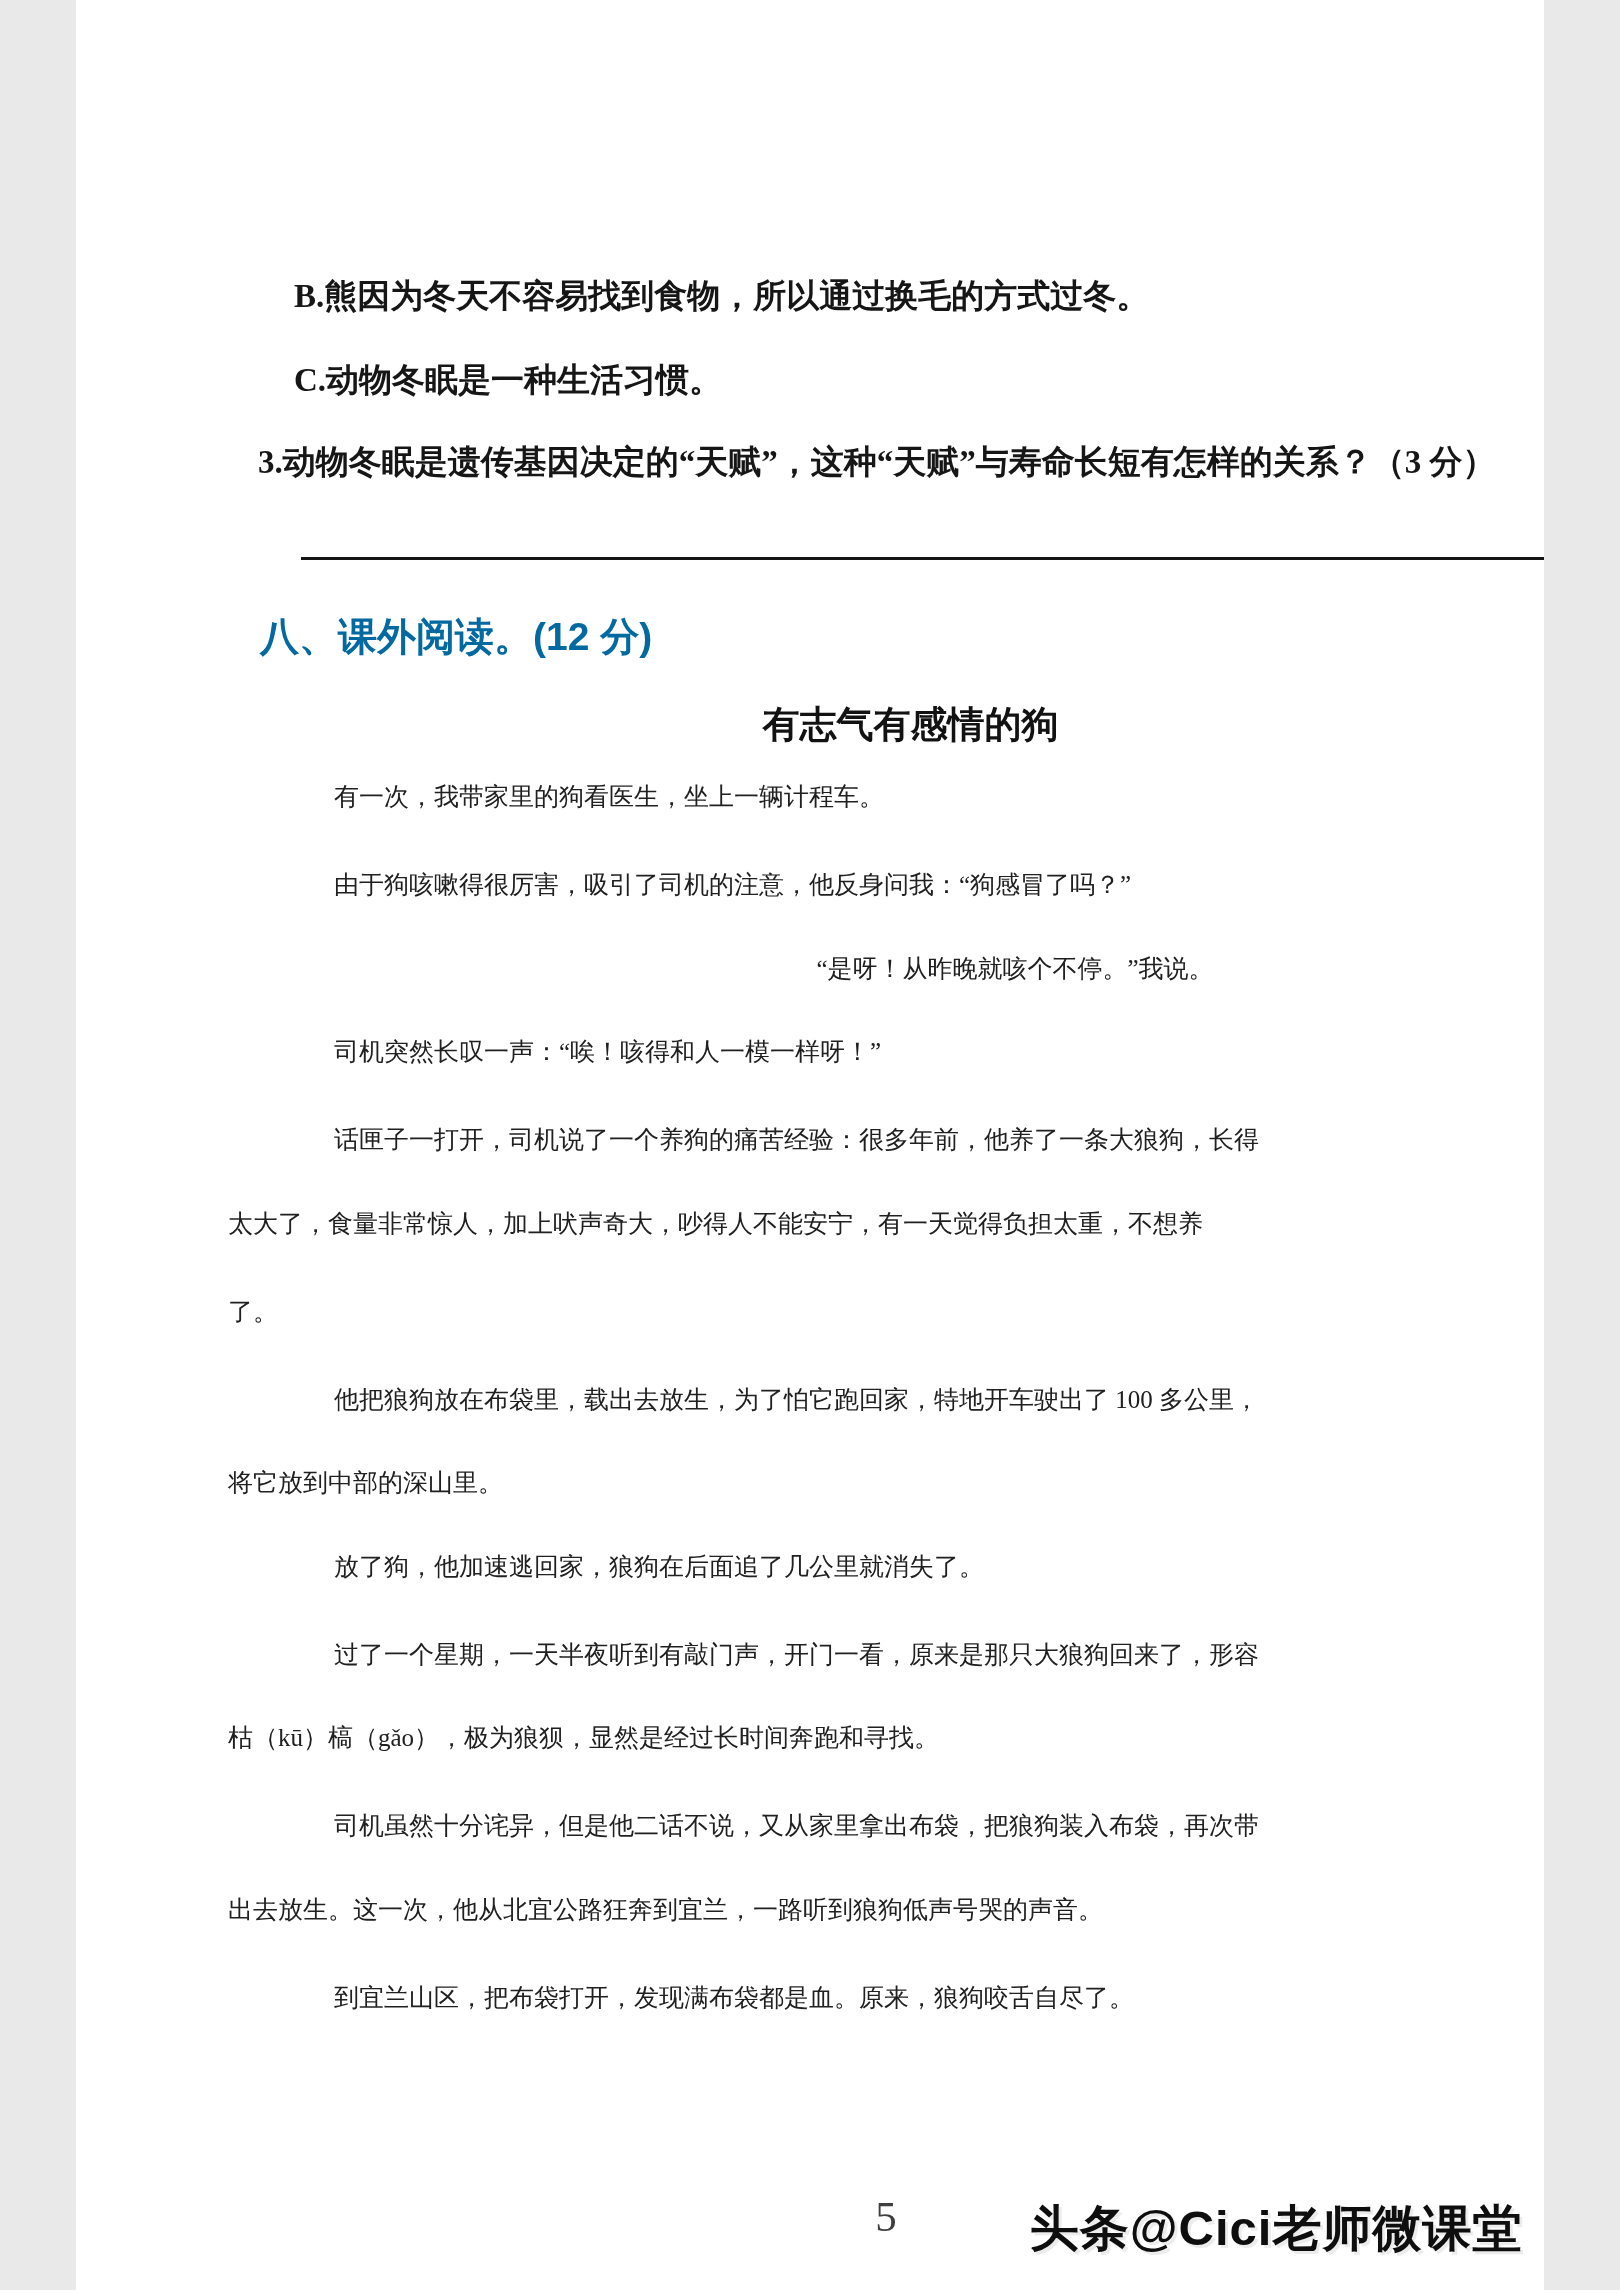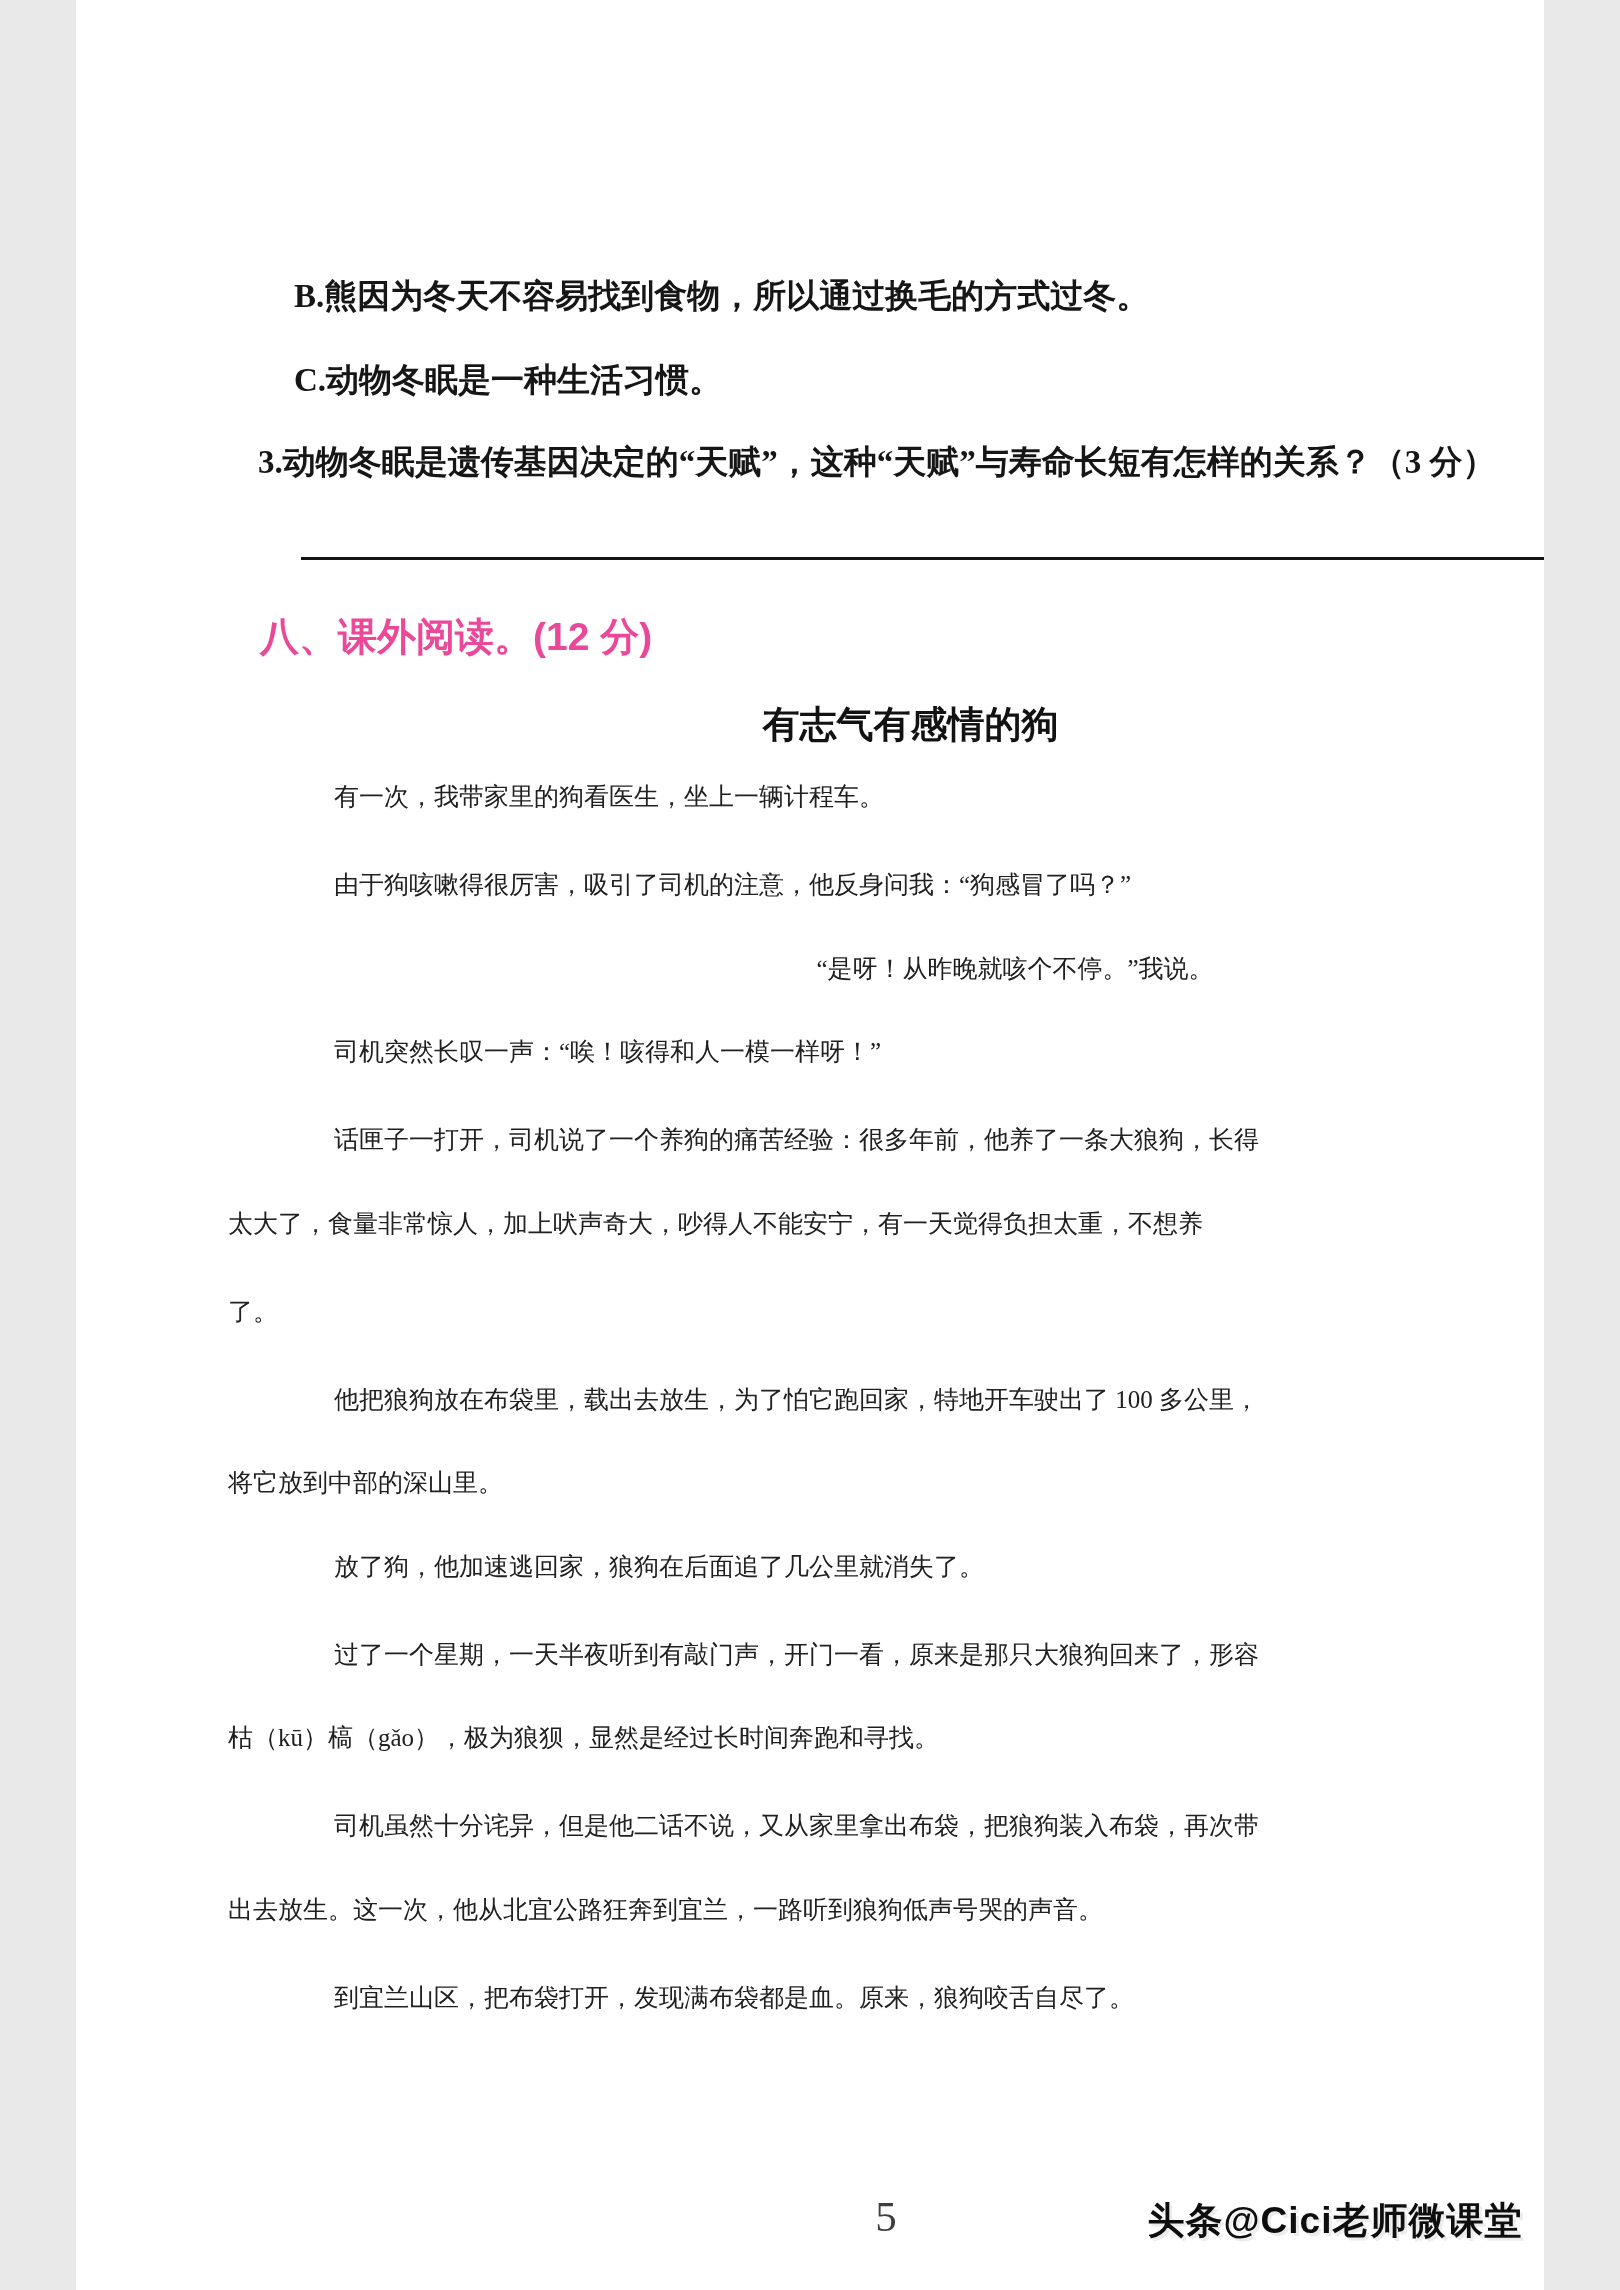--- a/index.html
+++ b/index.html
@@ -33,21 +33,21 @@
     border-top:3.9px solid #141414;
   }
   
   .section-header{
     position:absolute;
     left:184px;top:610px;
     font-family:"Liberation Sans", sans-serif;
     font-weight:bold;
     font-size:39px;
     white-space:nowrap;
-    color:#ec4899;
+    color:#0369a1;
   }
   
   .article-title{
     position:absolute;
     left:0;top:700px;
     width:1669px; 
     text-align:center;
     font-family:"Liberation Sans", sans-serif;
     font-weight:bold;
     font-size:37px;
@@ -77,21 +77,21 @@
     text-align:center;
     font-family:"Liberation Serif", serif;
     font-size:43px;
     color:#3f3f3f;
   }
   .watermark{
     position:absolute;
     right:21.6px;top:2196px;
     font-family:"Liberation Sans", sans-serif;
     font-weight:bold;
-    font-size:37px;
+    font-size:49px;
     letter-spacing:1px;
     color:#0e0e0e;
     text-shadow:2.9px 2.9px 0 #ececec;
     white-space:nowrap;
   }
 </style>
 </head>
 <body>
 
 <div class="page">

